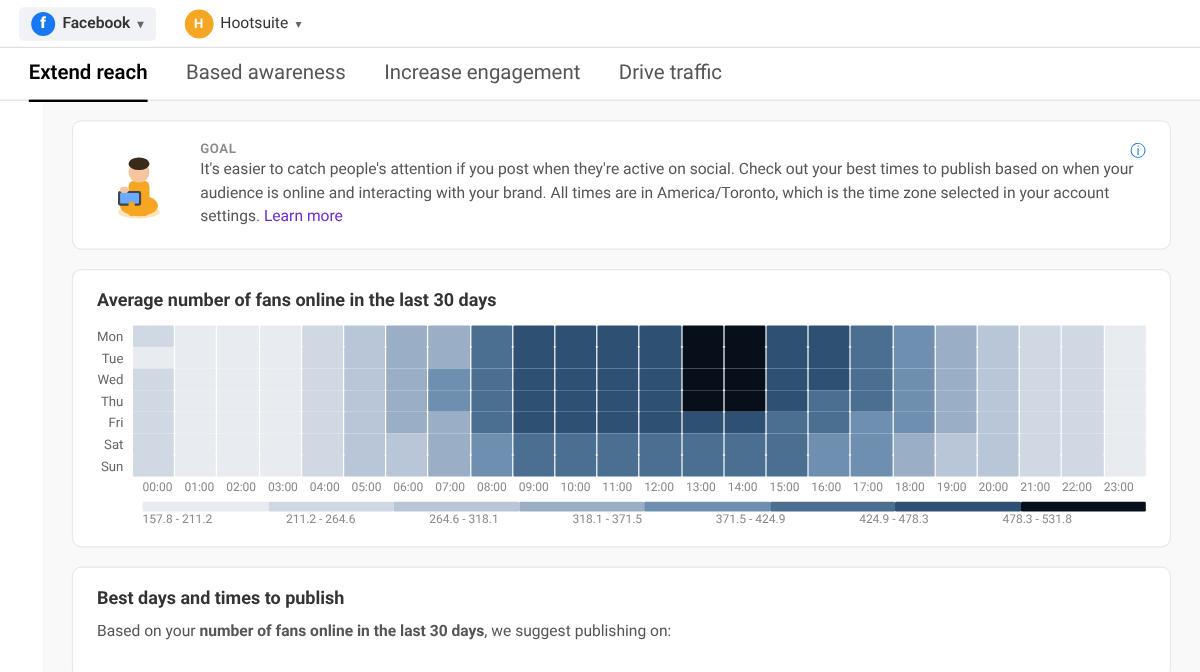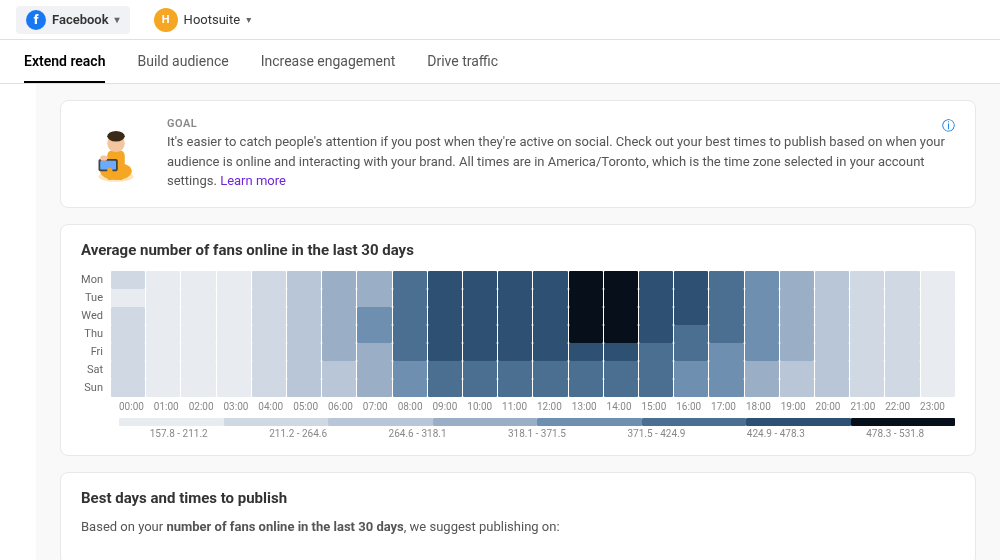--- a/index.html
+++ b/index.html
@@ -8,21 +8,21 @@
     
     .top-nav { display: flex; align-items: center; height: 40px; border-bottom: 1px solid #e0e0e0; padding: 0 16px; gap: 24px; background: #fff; }
     .fb-selector { display: flex; align-items: center; gap: 6px; background: #f0f2f5; border-radius: 4px; padding: 4px 10px; cursor: pointer; font-weight: 600; font-size: 13px; }
     .fb-icon { width: 20px; height: 20px; background: #1877f2; border-radius: 50%; display: flex; align-items: center; justify-content: center; color: #fff; font-weight: 900; font-size: 13px; }
     .hootsuite-selector { display: flex; align-items: center; gap: 6px; cursor: pointer; font-size: 13px; }
     .hootsuite-avatar { width: 24px; height: 24px; background: #f5a623; border-radius: 50%; display: flex; align-items: center; justify-content: center; color: #fff; font-size: 11px; font-weight: bold; }
     .chevron { font-size: 10px; color: #666; }
 
     
     .tab-bar { display: flex; align-items: center; height: 44px; border-bottom: 1px solid #e0e0e0; padding: 0 24px; gap: 32px; background: #fff; }
-    .tab { padding: 12px 0; font-size: 14px; cursor: pointer; color: #555; border-bottom: 2px solid transparent; white-space: nowrap; }
+    .tab { padding: 12px 0; font-size: 17px; cursor: pointer; color: #555; border-bottom: 2px solid transparent; white-space: nowrap; }
     .tab.active { color: #000; font-weight: 600; border-bottom: 2px solid #000; }
 
     
     .content { padding: 16px 24px; background: #f9f9f9; height: calc(560px - 84px); overflow-y: auto; margin-left: 36px; }
 
     
     .goal-section { background: #fff; border-radius: 8px; padding: 16px 20px; display: flex; align-items: flex-start; gap: 16px; margin-bottom: 16px; position: relative; border: 1px solid #e8e8e8; }
     .goal-illustration { width: 70px; flex-shrink: 0; }
     .goal-illus-svg { width: 70px; height: 70px; }
     .goal-text { flex: 1; }
@@ -42,21 +42,21 @@
     .heatmap-label { width: 30px; font-size: 11px; color: #666; text-align: right; padding-right: 8px; flex-shrink: 0; }
     .heatmap-cells { display: flex; flex: 1; gap: 1px; }
     .heatmap-cell { flex: 1; height: 18px; border-radius: 1px; }
 
     .heatmap-x-labels { display: flex; margin-left: 38px; margin-top: 4px; }
     .heatmap-x-label { flex: 1; font-size: 10px; color: #888; text-align: left; }
 
     .heatmap-legend { display: flex; margin-left: 38px; margin-top: 6px; gap: 0; }
     .legend-segment { flex: 1; height: 8px; border-radius: 1px; }
     .legend-labels { display: flex; margin-left: 38px; margin-top: 2px; }
-    .legend-label { flex: 1; font-size: 10px; color: #888; text-align: center; }
+    .legend-label { flex: 1; font-size: 10px; color: #888; }
 
     
     .best-times-section { background: #fff; border-radius: 8px; padding: 16px 20px; border: 1px solid #e8e8e8; }
     .best-times-subtitle { font-size: 13px; color: #555; margin-bottom: 14px; }
     .best-times-subtitle strong { font-weight: 700; }
   </style>
 </head>
 <body>
 
 <div class="top-nav">
@@ -67,21 +67,21 @@
   </div>
   <div class="hootsuite-selector">
     <div class="hootsuite-avatar">H</div>
     <span>Hootsuite</span>
     <span class="chevron">▾</span>
   </div>
 </div>
 
 <div class="tab-bar">
   <div class="tab active">Extend reach</div>
-  <div class="tab">Build audience</div>
+  <div class="tab">Based awareness</div>
   <div class="tab">Increase engagement</div>
   <div class="tab">Drive traffic</div>
 </div>
 
 <div class="content">
 
   <div class="goal-section">
     <div class="goal-illustration">
       <svg class="goal-illus-svg" viewBox="0 0 80 80" xmlns="http://www.w3.org/2000/svg">
 

